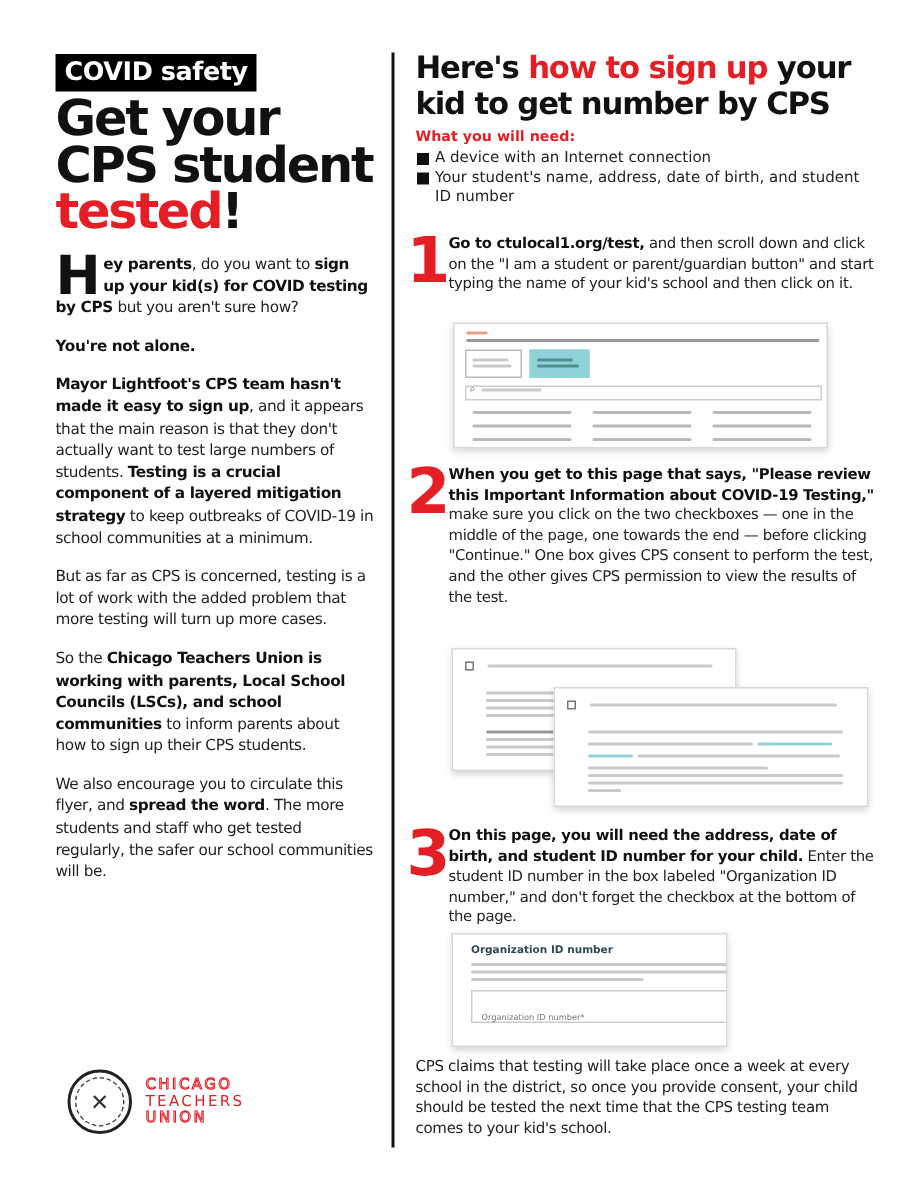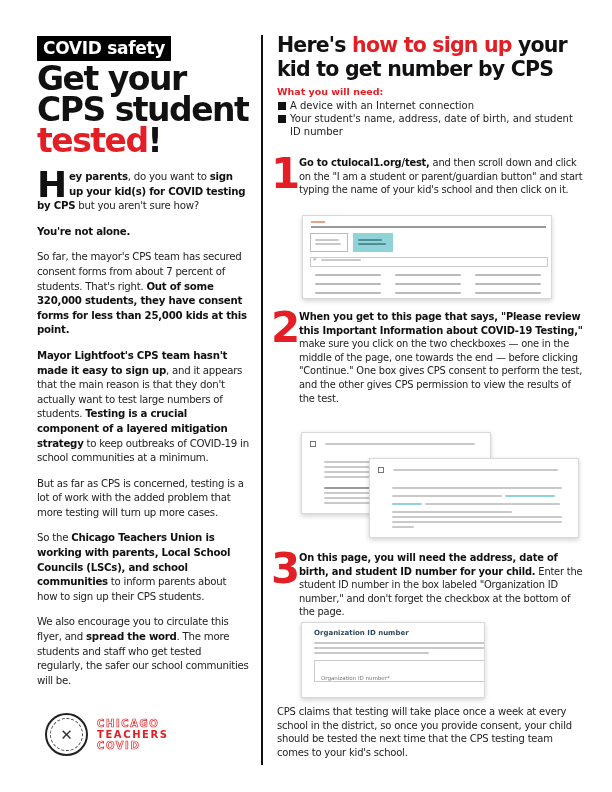--- a/index.html
+++ b/index.html
@@ -14,21 +14,21 @@
   .headline { font-family: "DejaVu Sans", sans-serif; font-weight: bold; font-size: 33px; line-height: 31px; letter-spacing: -1.5px; margin-top: 2px; color: #111; }
   .headline .red { color: #e31e24; }
   .lp { font-size: 10.2px; line-height: 14.6px; color: #222; margin-top: 11px; letter-spacing: -0.25px; }
   .lp b { color: #111; }
   .intro { margin-top: 14px; position: relative; }
   .dropcap { float: left; font-weight: bold; font-size: 36px; line-height: 30px; margin: 0 2px -2px 0; color: #111; }
   .logo { position: absolute; left: 45px; top: 713px; display: flex; align-items: center; }
   .seal { width: 43px; height: 43px; border-radius: 50%; border: 2px solid #222; position: relative; }
   .seal::before { content: ""; position: absolute; inset: 3px; border-radius: 50%; border: 1px dashed #444; }
   .seal::after { content: "✕"; position: absolute; left: 0; right: 0; top: 11px; text-align: center; font-size: 15px; color: #333; }
-  .logo-text { margin-left: 9px; font-weight: bold; font-size: 10px; line-height: 11px; letter-spacing: 1.6px; color: #e31e24; }
+  .logo-text { margin-left: 9px; font-weight: normal; font-size: 10px; line-height: 11px; letter-spacing: 1.6px; color: #e31e24; }
   .logo-text .outline { color: #fff; -webkit-text-stroke: 0.7px #e31e24; }
 
   
   .divider { position: absolute; left: 261px; top: 35px; width: 1.5px; height: 730px; background: #111; }
 
   
   .right { position: absolute; left: 277px; top: 33px; width: 300px; }
   .rhead { font-weight: bold; font-size: 20.5px; line-height: 24px; letter-spacing: -0.8px; color: #111; }
   .need-label { color: #e31e24; font-weight: bold; font-size: 9.5px; margin-top: 5px; line-height: 12px; }
   .need-list { list-style: none; font-size: 10px; line-height: 13px; color: #222; margin-top: 1px; }
@@ -60,40 +60,37 @@
     <div>Get your</div>
     <div>CPS student</div>
     <div><span class="red">tested</span><span>!</span></div>
   </div>
 
   <p class="lp intro">
     <span class="dropcap">H</span><b>ey parents</b><span>, do you want to </span><b>sign up your kid(s) for COVID testing by CPS</b><span> but you aren't sure how?</span>
   </p>
   <p class="lp"><b>You're not alone.</b></p>
   <p class="lp">
-    <span>So far, the mayor's CPS team has secured consent forms from about 7 percent of students. That's right. </span><b>Out of some 320,000 students, they have consent forms for less than 25,000 kids at this point.</b>
-  </p>
-  <p class="lp">
     <b>Mayor Lightfoot's CPS team hasn't made it easy to sign up</b><span>, and it appears that the main reason is that they don't actually want to test large numbers of students. </span><b>Testing is a crucial component of a layered mitigation strategy</b><span> to keep outbreaks of COVID-19 in school communities at a minimum.</span>
   </p>
   <p class="lp">But as far as CPS is concerned, testing is a lot of work with the added problem that more testing will turn up more cases.</p>
   <p class="lp">
     <span>So the </span><b>Chicago Teachers Union is working with parents, Local School Councils (LSCs), and school communities</b><span> to inform parents about how to sign up their CPS students.</span>
   </p>
   <p class="lp">
     <span>We also encourage you to circulate this flyer, and </span><b>spread the word</b><span>. The more students and staff who get tested regularly, the safer our school communities will be.</span>
   </p>
 </div>
 
 <div class="logo">
   <div class="seal"></div>
   <div class="logo-text">
     <div class="outline">CHICAGO</div>
     <div>TEACHERS</div>
-    <div class="outline">COVID</div>
+    <div class="outline">UNION</div>
   </div>
 </div>
 
 <div class="divider"></div>
 
 <div class="right">
   <div class="rhead">
     <span>Here's </span><span class="red">how to sign up</span><span> your kid to get number by CPS</span>
   </div>
   <div class="need-label">What you will need:</div>

